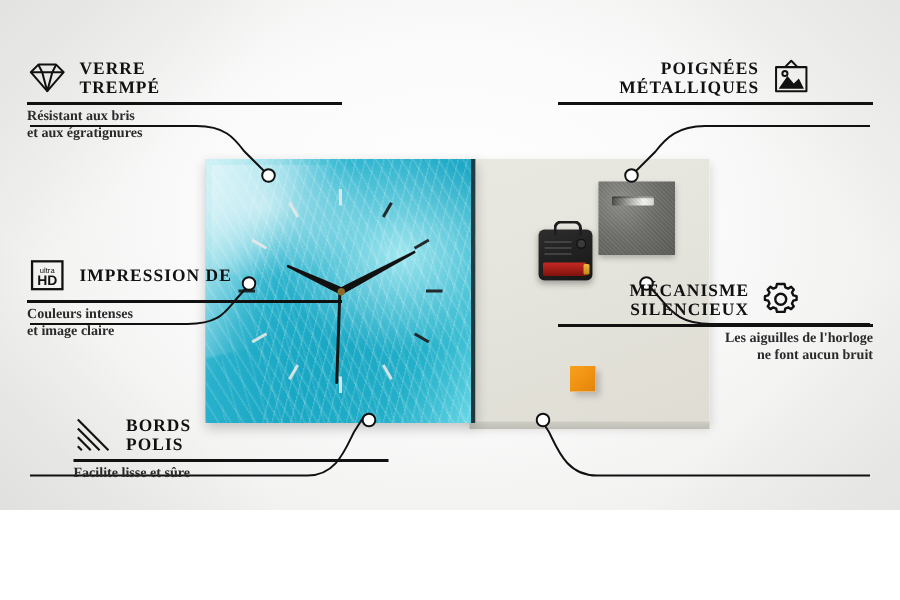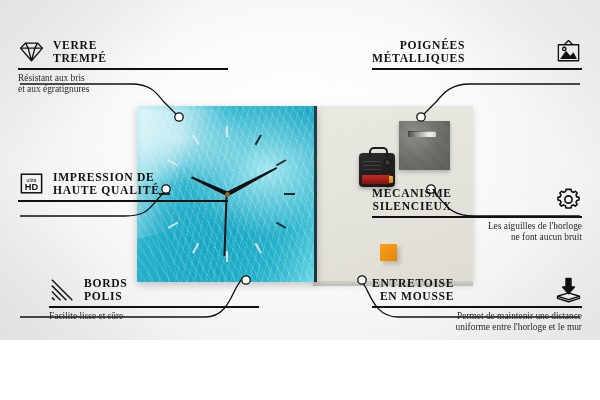--- a/index.html
+++ b/index.html
@@ -115,31 +115,31 @@
     position:absolute;left:67px;top:138px;width:17px;height:17px;
     background:linear-gradient(140deg,#f7a11d 0%,#ef8f10 60%,#e0850c 100%);
     box-shadow:3px 3px 4px rgba(0,0,0,.18);
   }
 
   
   .callout{position:absolute;width:210px;}
   .callout.left{text-align:left;}
   .callout.right{text-align:right;}
   .head{display:flex;align-items:center;gap:8px;}
-  .callout.right .head{flex-direction:row;justify-content:space-between;}
+  .callout.right .head{flex-direction:row;justify-content:center;}
   .ico{flex:0 0 auto;width:27px;height:27px;display:block;}
   .title{
     font-family:"Liberation Serif", serif;
     font-weight:700;font-size:11.6px;letter-spacing:.7px;line-height:13px;
     color:#111;text-transform:uppercase;
   }
   .rule{height:1.6px;background:#111;margin:3px 0 3px 0;}
   .desc{
     font-family:"Liberation Serif", serif;
-    font-size:9.4px;line-height:11.6px;color:#2a2a2a;
+    font-size:9.4px;line-height:11.6px;color:#2a2a2a;font-weight:bold;
   }
 
   #c1{left:18px;top:38px;}
   #c2{left:18px;top:170px;}
   #c3{left:18px;top:276px;margin-left:31px;}
   #c4{left:372px;top:38px;}
   #c5{left:372px;top:186px;}
   #c6{left:372px;top:276px;}
 
   #leaders{position:absolute;left:0;top:0;width:600px;height:400px;pointer-events:none;}
@@ -235,24 +235,27 @@
 
   <div class="callout left" id="c2">
     <div class="head">
       <svg class="ico" viewBox="0 0 32 32">
         <rect x="4" y="5" width="24" height="22" fill="none" stroke="#111" stroke-width="1.8"></rect>
         <text x="16" y="14" font-family="Liberation Sans, sans-serif" font-size="6" text-anchor="middle" fill="#111">ultra</text>
         <text x="16" y="24" font-family="Liberation Sans, sans-serif" font-size="11" font-weight="bold" text-anchor="middle" fill="#111">HD</text>
       </svg>
       <div class="title">
         <div>IMPRESSION DE</div>
-        <div>HAUTE QUALITÉ</div>
-      </div>
-    </div>
-    <div class="rule"></div>
+      </div>
+    </div>
+    <div class="rule"></div>
+    <div class="desc">
+      <div>Couleurs intenses</div>
+      <div>et image claire</div>
+    </div>
   </div>
 
   <div class="callout left" id="c3">
     <div class="head">
       <svg class="ico" viewBox="0 0 32 32">
         <g stroke="#111" stroke-width="1.7" stroke-linecap="square">
           <path d="M4,5 L27,28"></path>
           <path d="M4,12 L20,28"></path>
           <path d="M4,19 L13,28"></path>
           <path d="M4,26 L6,28"></path>
@@ -300,33 +303,13 @@
         </g>
       </svg>
     </div>
     <div class="rule"></div>
     <div class="desc">
       <div>Les aiguilles de l'horloge</div>
       <div>ne font aucun bruit</div>
     </div>
   </div>
 
-  <div class="callout right" id="c6">
-    <div class="head">
-      <div class="title">
-        <div>ENTRETOISE</div>
-        <div>EN MOUSSE</div>
-      </div>
-      <svg class="ico" viewBox="0 0 32 32">
-        <g fill="none" stroke="#111" stroke-width="1.6" stroke-linejoin="round">
-          <path d="M13,3 L19,3 L19,13 L23,13 L16,21 L9,13 L13,13 Z" fill="#111"></path>
-          <path d="M16,20 L29,24 L16,28 L3,24 Z"></path>
-          <path d="M3,24 L3,26.5 L16,30.5 L29,26.5 L29,24"></path>
-        </g>
-      </svg>
-    </div>
-    <div class="rule"></div>
-    <div class="desc">
-      <div>Permet de maintenir une distance</div>
-      <div>uniforme entre l'horloge et le mur</div>
-    </div>
-  </div>
 </div>
 
 </body></html>

